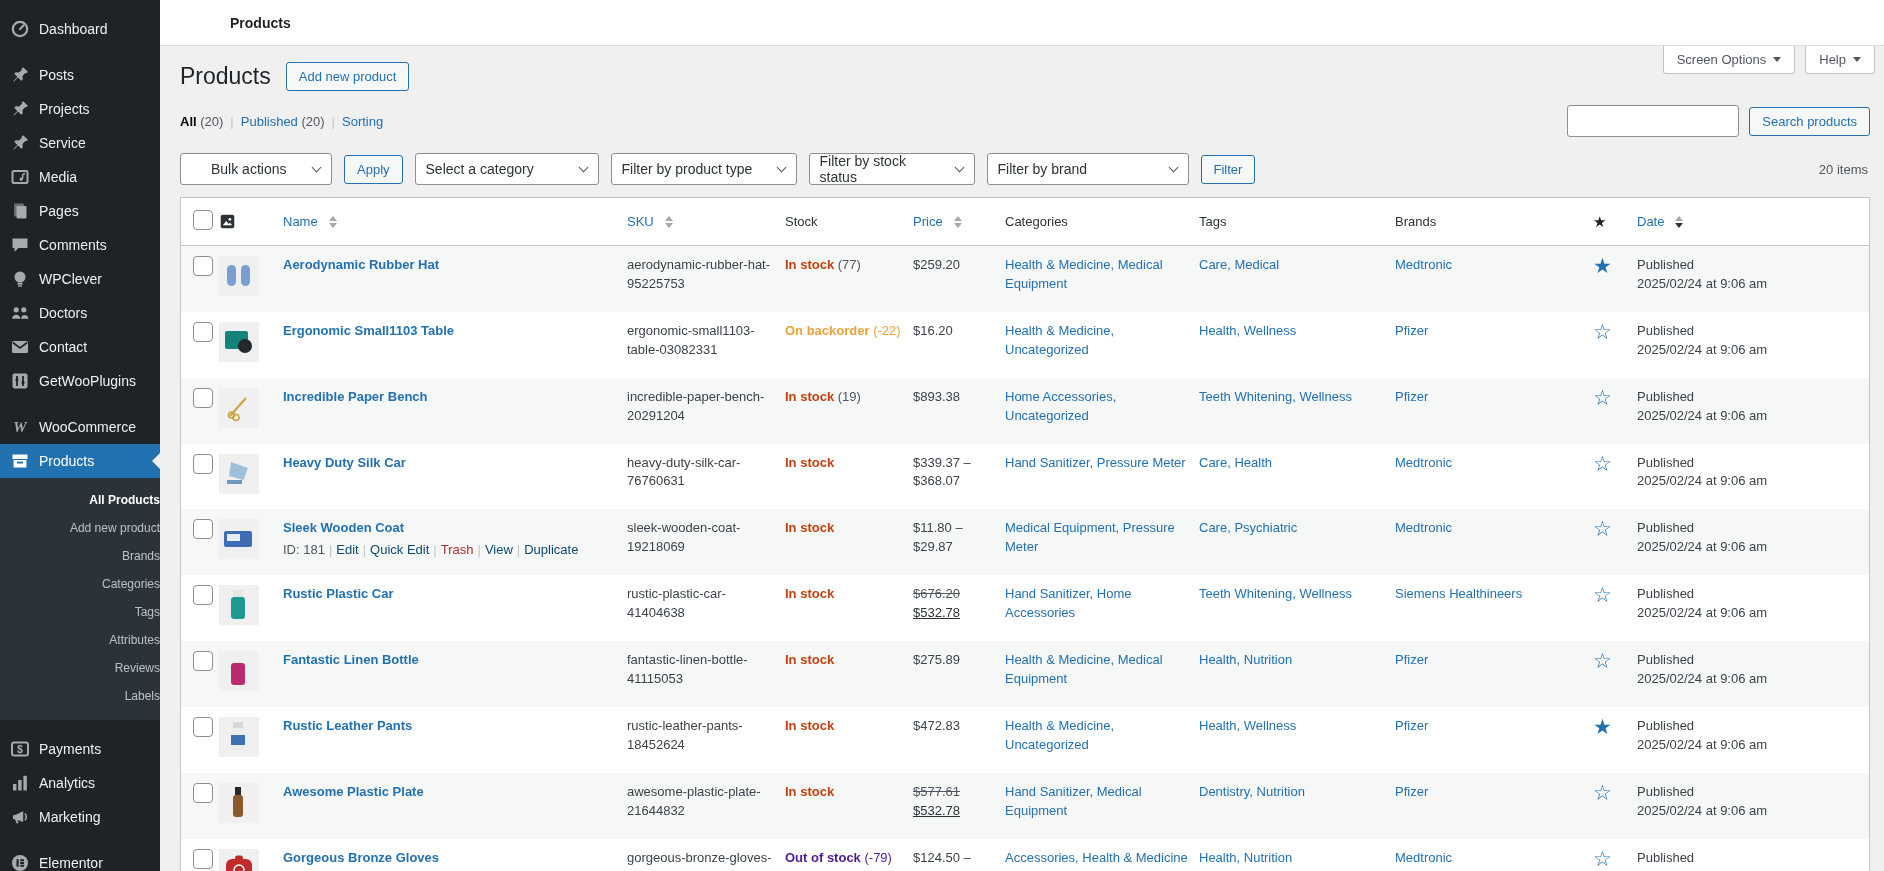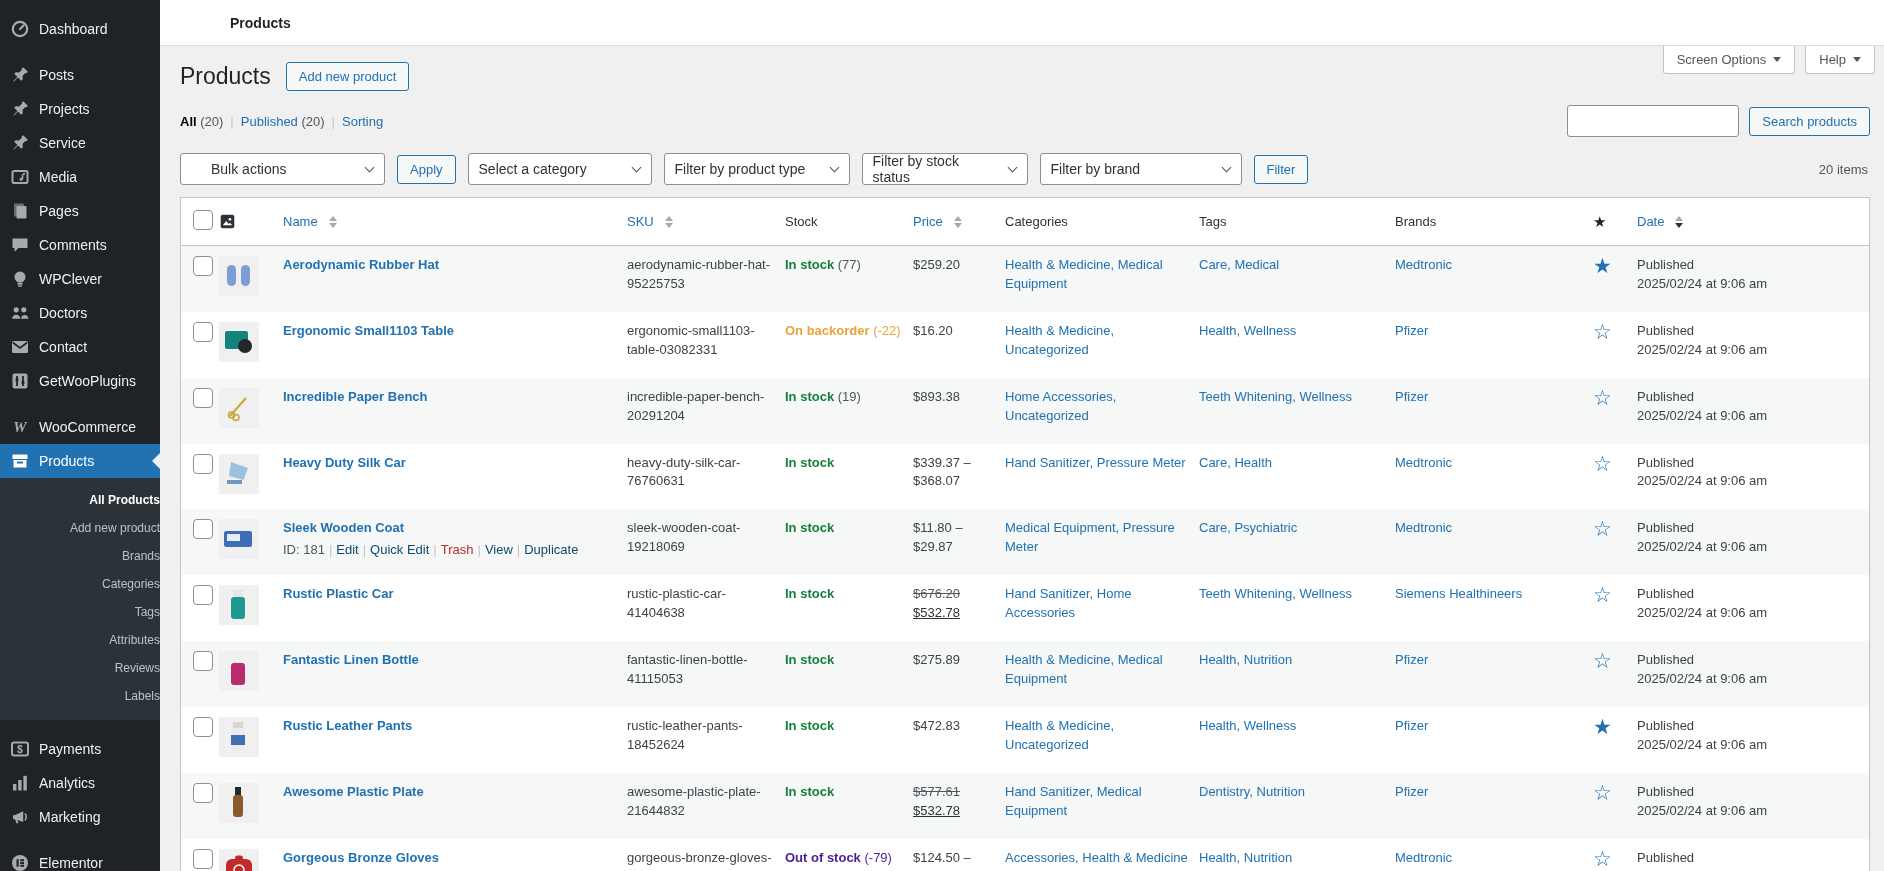--- a/index.html
+++ b/index.html
@@ -81,21 +81,21 @@
   .checkbox { display:inline-block; width:20px; height:20px; background:#fff; border:1px solid #8c8f94; border-radius:4px; cursor:pointer; }
   .thumb { width:40px; height:40px; background:#f0f0f1; display:inline-block; }
   .thumb svg { width:40px; height:40px; display:block; }
   .row-title { color:#2271b1; font-weight:700; text-decoration:none; cursor:pointer; }
   .row-actions { margin-top:3px; color:#50575e; }
   .row-actions .ra-link { color:#0c4a6e; cursor:pointer; }
   .row-actions .ra-danger { color:#b32d2e; cursor:pointer; }
   .row-actions .ra-sep { color:#c3c4c7; margin:0 4px; }
   .sku { color:#3c434a; }
   .st-label { font-weight:700; }
-  .st-instock { color:#15803d; }
+  .st-instock { color:#c2410c; }
   .st-instock-count { color:#50575e; }
   .st-backorder, .st-backorder-count { color:#eba23b; }
   .st-out, .st-out-count { color:#4c1d95; }
   .price-del { color:#50575e; text-decoration:line-through; display:block; }
   .price-ins { color:#2c3338; text-decoration:underline; display:block; }
   .tax-links { color:#2271b1; cursor:pointer; }
   .star-cell { font-size:21px; line-height:20px; color:#2271b1; cursor:pointer; }
   .date-line { color:#3c434a; display:block; }
 </style>
 </head>
@@ -299,21 +299,21 @@
 
       <div class="views-row">
         <div class="views" id="views"><span class="view-current">All</span><span class="count"> (20)</span><span class="vsep">|</span><span class="view-link">Published</span><span class="count"> (20)</span><span class="vsep">|</span><span class="view-link">Sorting</span></div>
         <div class="searchbox">
           <input type="text" value="" style="">
           <button class="btn-secondary">Search products</button>
         </div>
       </div>
 
       <div class="filters-row" id="filters">
-          <div class="select" style="width: 205px; padding-left: 30px;">
+          <div class="select" style="width: 152px; padding-left: 30px;">
             <span>Bulk actions</span>
             <span class="chev"></span>
           </div>
           <button class="btn-secondary">Apply</button>
           <div class="select" style="width: 184px;">
             <span>Select a category</span>
             <span class="chev"></span>
           </div>
           <div class="select" style="width: 186px;">
             <span>Filter by product type</span>

